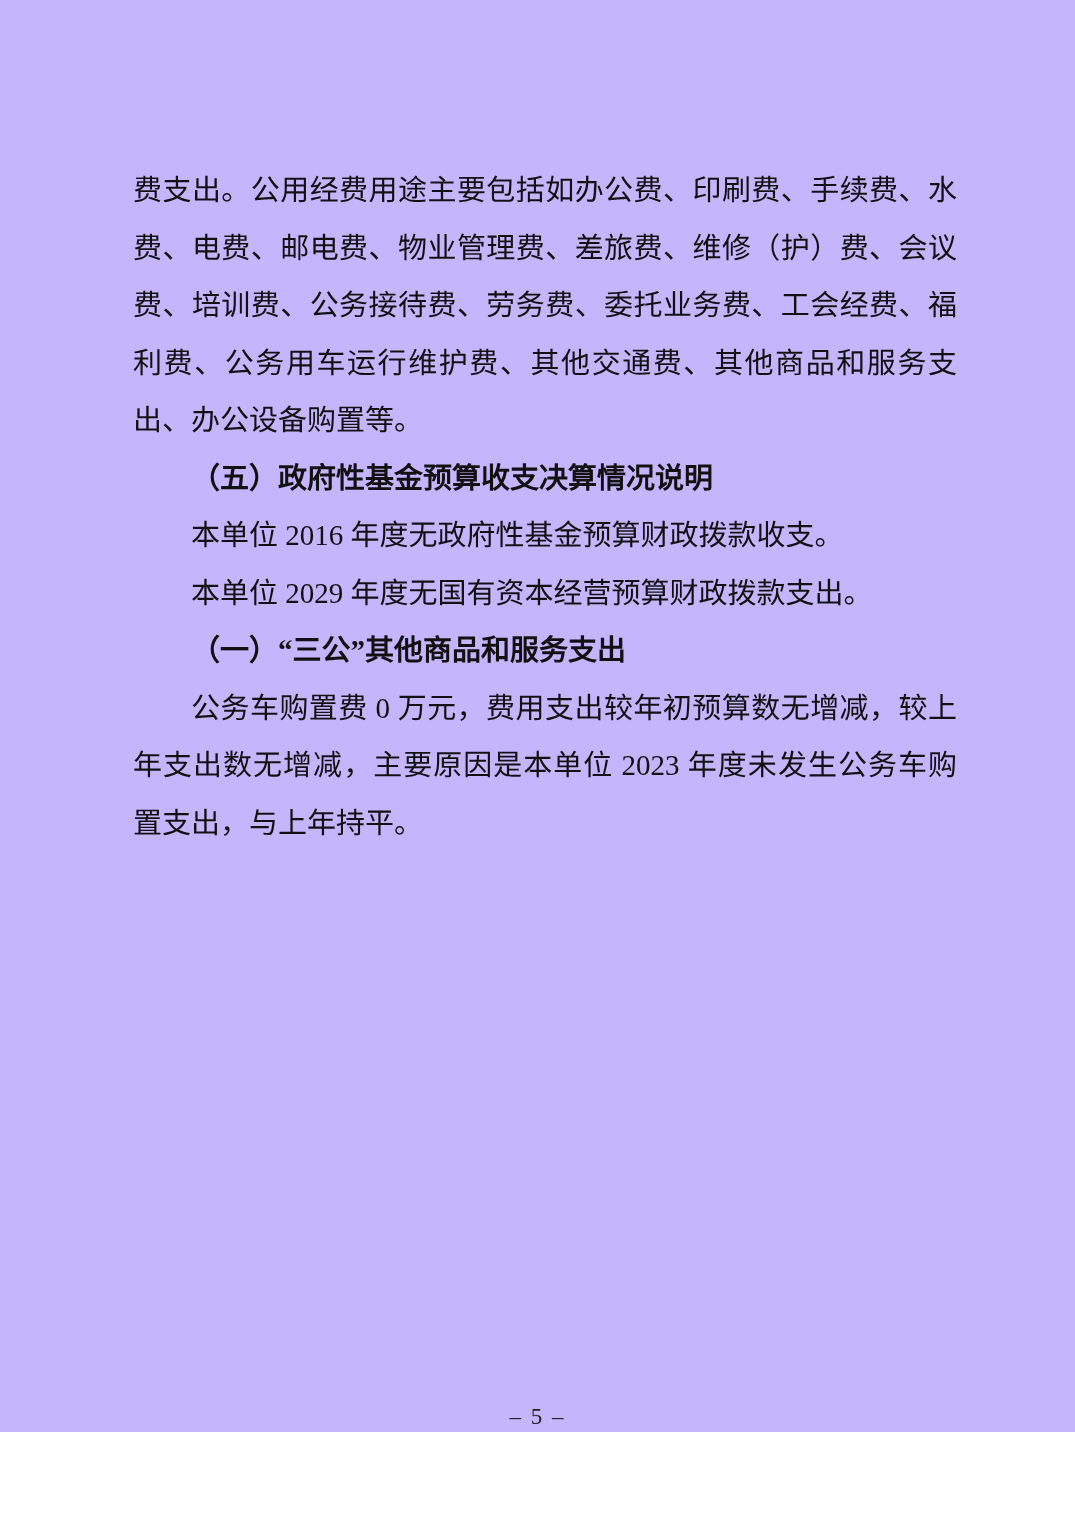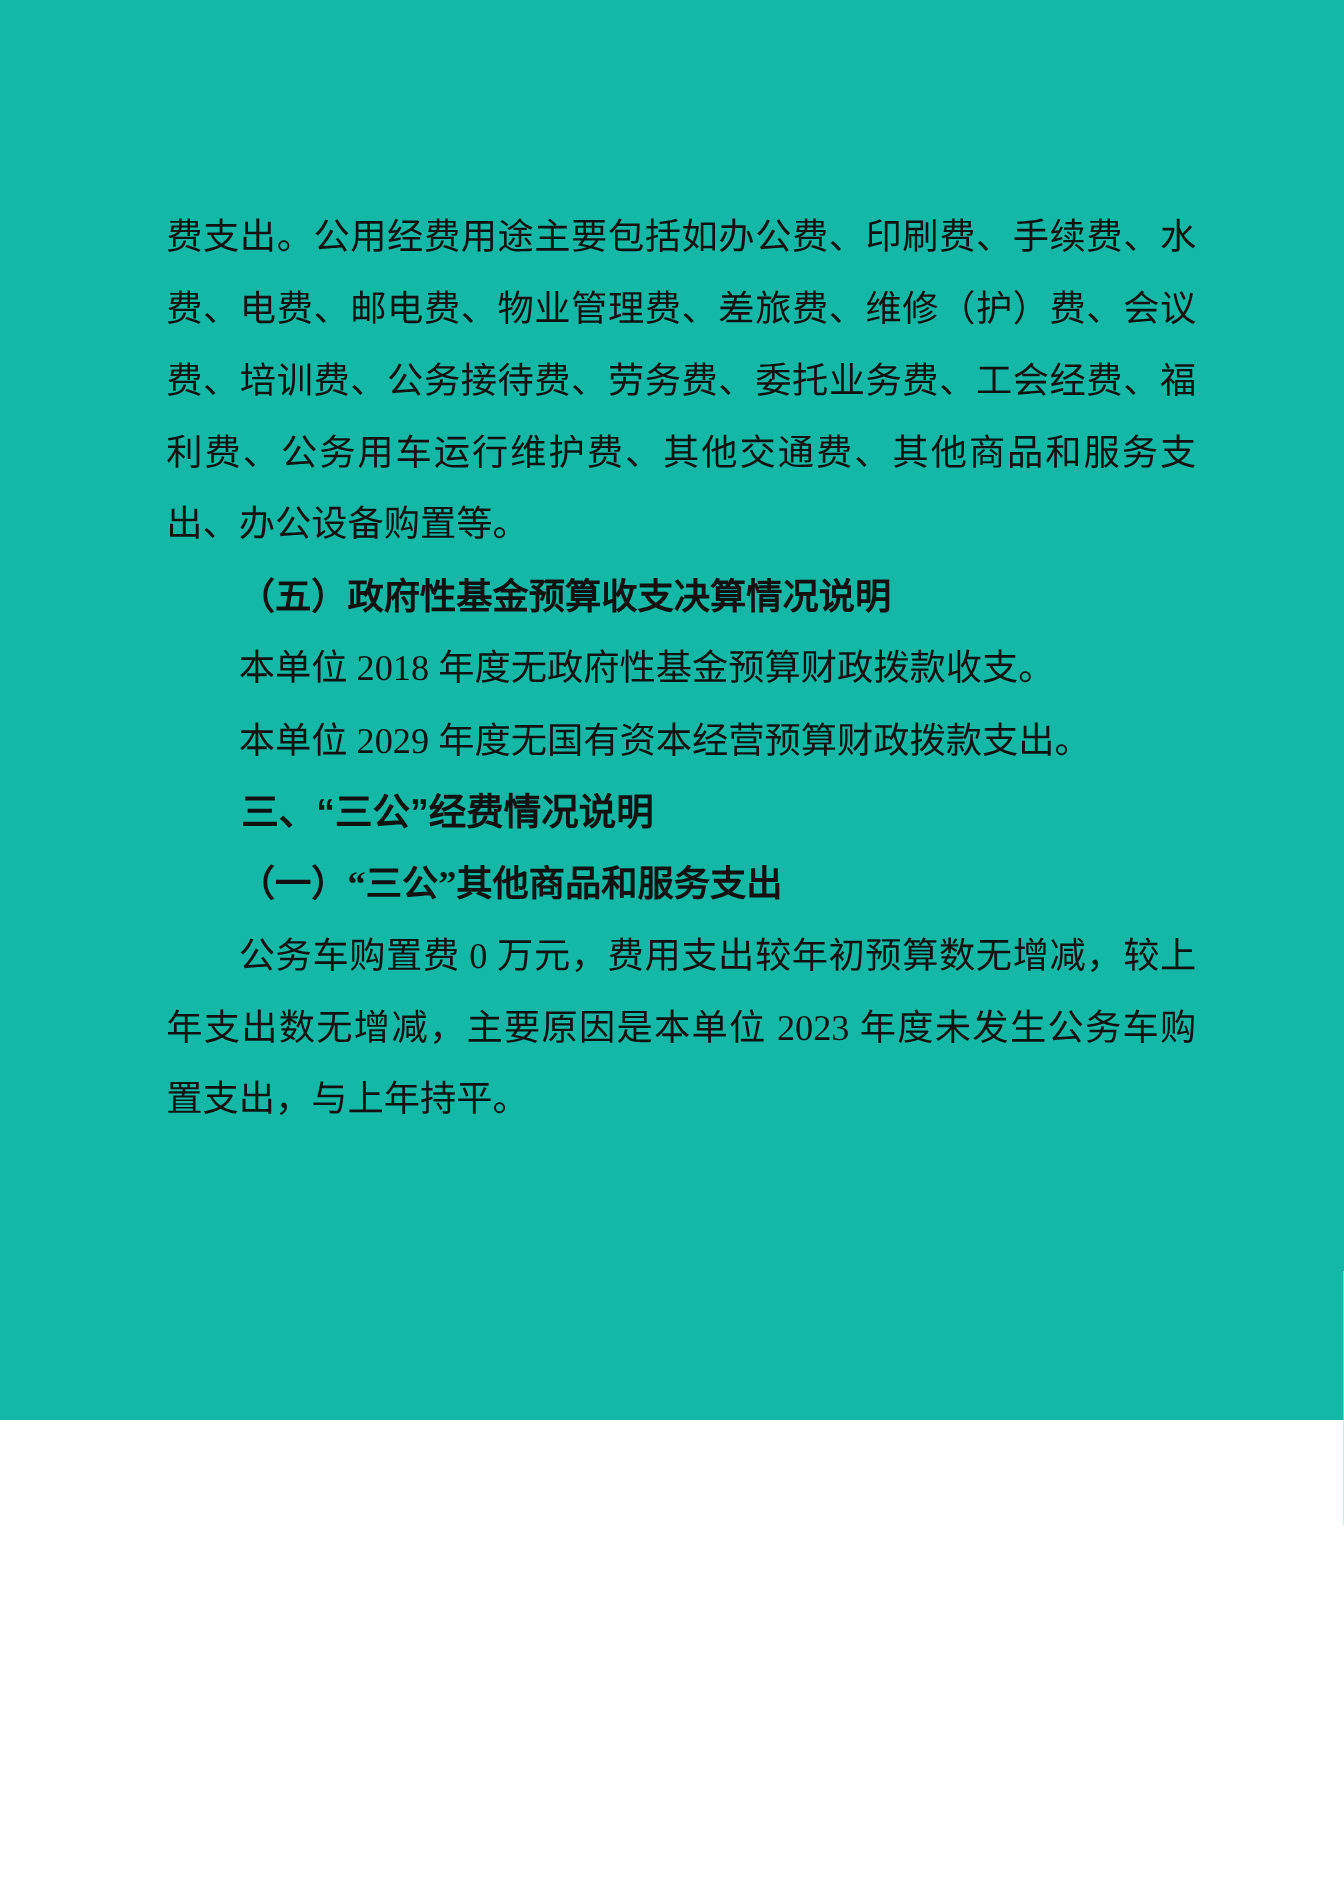--- a/index.html
+++ b/index.html
@@ -4,22 +4,22 @@
 <style>
   * { margin: 0; padding: 0; box-sizing: border-box; }
   html, body {
     width: 1075px;
     background: #ffffff;
     font-family: "Liberation Serif", "DejaVu Serif", serif;
   }
   .page {
     position: relative;
     width: 1075px;
-    height: 1136px;
-    background: #14b8a6;
+    height: 1432px;
+    background: #c4b5fd;
     overflow: hidden;
     color: #000000;
   }
   .content {
     position: absolute;
     left: 133px;
     top: 162px;
     width: 824px;
   }
   .block {
@@ -63,22 +63,21 @@
     font-family: "Liberation Serif", "DejaVu Serif", serif;
   }
 </style>
 </head>
 <body>
 
 <div class="page">
   <div class="content">
       <p class="block body-continued">费支出。公用经费用途主要包括如办公费、印刷费、手续费、水费、电费、邮电费、物业管理费、差旅费、维修（护）费、会议费、培训费、公务接待费、劳务费、委托业务费、工会经费、福利费、公务用车运行维护费、其他交通费、其他商品和服务支出、办公设备购置等。</p>
       <p class="block heading2">（五）政府性基金预算收支决算情况说明</p>
-      <p class="block body">本单位 2018 年度无政府性基金预算财政拨款收支。</p>
+      <p class="block body">本单位 2016 年度无政府性基金预算财政拨款收支。</p>
       <p class="block body">本单位 2029 年度无国有资本经营预算财政拨款支出。</p>
-      <p class="block heading1">三、“三公”经费情况说明</p>
       <p class="block heading2">（一）“三公”其他商品和服务支出</p>
       <p class="block body">公务车购置费 0 万元，费用支出较年初预算数无增减，较上年支出数无增减，主要原因是本单位 2023 年度未发生公务车购置支出，与上年持平。</p>
     </div>
   <div class="footer">
     <span>– 5 –</span>
   </div>
 </div>
 
 </body></html>

